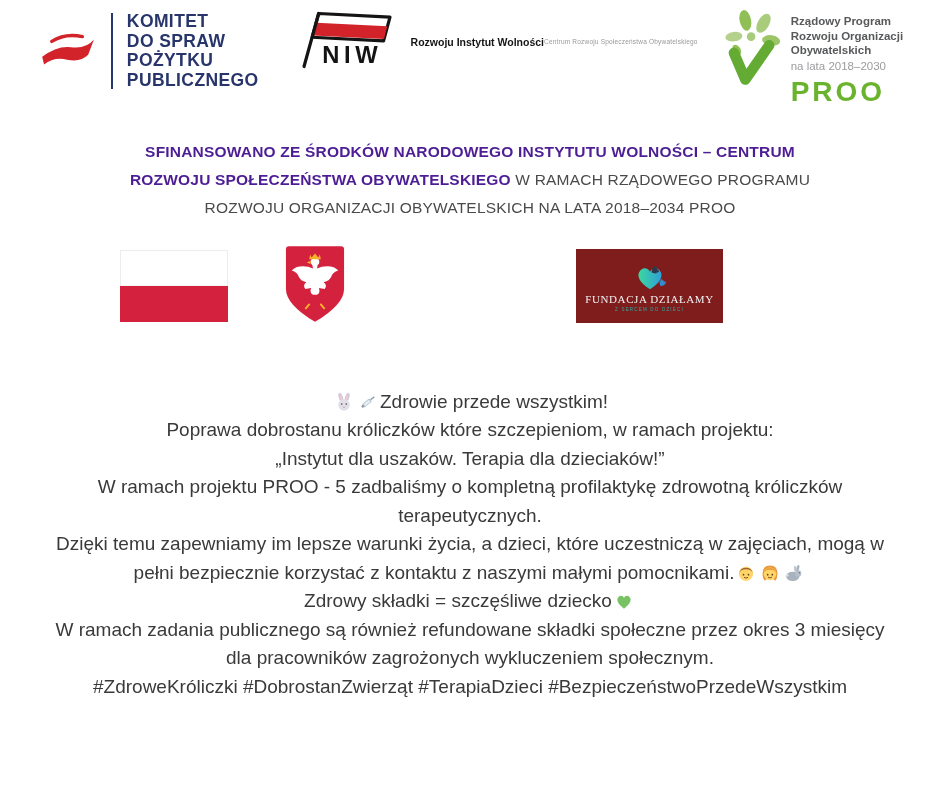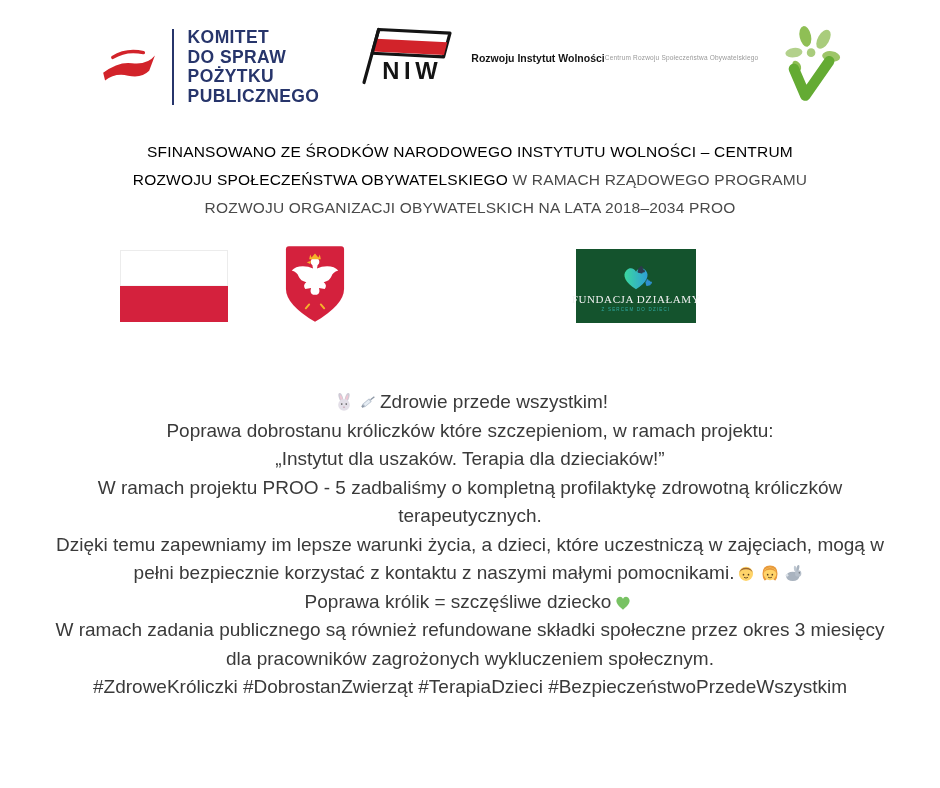--- a/index.html
+++ b/index.html
@@ -1,44 +1,44 @@
 <!DOCTYPE html>
 <html><head>
 <meta charset="utf-8">
 <style>
   html,body{margin:0;padding:0;}
   body{width:940px;height:788px;background:#ffffff;font-family:"Liberation Sans",sans-serif;}
   .page{position:relative;width:940px;height:788px;overflow:hidden;background:#fff;}
 
   
-  .header{display:flex;justify-content:center;align-items:flex-start;padding-top:16px;}
+  .header{display:flex;justify-content:center;align-items:flex-start;}
   .komitet{display:flex;align-items:center;margin-top:12px;}
   .k-flag{width:64px;height:46px;}
   .k-div{width:2px;height:76px;background:#27356b;margin:0 14px 0 10px;}
   .k-text{color:#27356b;font-size:17.5px;line-height:19.5px;letter-spacing:.4px;font-weight:bold;}
   .niw{display:flex;flex-direction:row;align-items:center;margin:8px 10px 0 24px;}
   .niw-flag{width:128px;height:64px;}
   .niw-name{font-size:10.5px;font-weight:bold;color:#141414;margin-top:3px;}
   .niw-sub{font-size:6.5px;color:#999;margin-top:2px;letter-spacing:.2px;}
   .proo{display:flex;margin-left:16px;margin-top:8px;}
   .proo-flower{width:58px;height:84px;}
   .proo-text{margin-left:9px;padding-top:6px;}
   .proo-line{font-size:11.5px;font-weight:bold;color:#58595b;line-height:14.5px;}
   .proo-years{font-size:11.5px;color:#9b9c9e;line-height:15px;margin-top:1px;}
   .proo-acro{font-size:28px;font-weight:bold;color:#69b32d;letter-spacing:3px;margin-top:2px;}
 
   
   .funding{margin-top:30px;text-align:center;font-size:15.5px;line-height:28px;color:#4a4a4a;letter-spacing:.2px;}
-  .funding .fs-bold{font-weight:normal;color:#000000;}
+  .funding .fs-bold{font-weight:bold;color:#4c1d95;}
 
   
   .emblems{display:flex;align-items:center;margin-top:22px;height:84px;}
   .flag-svg{width:108px;height:72px;margin-left:120px;}
   .eagle-svg{width:62px;height:84px;margin-left:56px;}
-  .foundation{width:120px;height:74px;background:#14532d;margin-left:230px;display:flex;flex-direction:column;align-items:center;justify-content:center;}
+  .foundation{width:147px;height:74px;background:#7f1d1d;margin-left:230px;display:flex;flex-direction:column;align-items:center;justify-content:center;}
   .f-heart{width:36px;height:30px;margin-top:2px;}
   .f-title{font-family:"Liberation Serif",serif;color:#f2f2f2;font-size:11px;letter-spacing:.6px;margin-top:1px;white-space:nowrap;}
   .f-tag{color:#2fa9a0;font-size:4.5px;letter-spacing:1.2px;margin-top:2px;}
 
   
   .bodytext{width:852px;margin:60px auto 0;text-align:center;font-size:19px;line-height:28.5px;color:#3a3a3a;}
   .emoji{display:inline-block;width:20px;height:20px;vertical-align:-4px;margin:0 2px;}
   .emoji svg{width:100%;height:100%;display:block;}
 </style>
 </head>
@@ -76,20 +76,27 @@
     <div class="proo">
       <svg class="proo-flower" viewBox="0 0 60 88">
         <ellipse cx="22" cy="13" rx="6" ry="11" fill="#8fbf55" transform="rotate(-12 22 13)"></ellipse>
         <ellipse cx="41" cy="16" rx="6" ry="11" fill="#a9cc7c" transform="rotate(30 41 16)"></ellipse>
         <ellipse cx="49" cy="34" rx="9.5" ry="5.5" fill="#9dc568" transform="rotate(8 49 34)"></ellipse>
         <ellipse cx="10" cy="30" rx="9" ry="5" fill="#b3d18c" transform="rotate(-8 10 30)"></ellipse>
         <circle cx="28" cy="30" r="4.5" fill="#a9cc7c"></circle>
         <ellipse cx="13" cy="44" rx="4" ry="6" fill="#8fbf55" transform="rotate(-30 13 44)"></ellipse>
         <path d="M10 47 L22 75 L47 39" stroke="#64ab33" stroke-width="11" fill="none" stroke-linecap="round" stroke-linejoin="round"></path>
       </svg>
+      <div class="proo-text">
+        <div class="proo-line">Rządowy Program</div>
+        <div class="proo-line">Rozwoju Organizacji</div>
+        <div class="proo-line">Obywatelskich</div>
+        <div class="proo-years">na lata 2018–2030</div>
+        <div class="proo-acro">PROO</div>
+      </div>
     </div>
   </div>
 
   <div class="funding" id="funding">
       <div><span class="fs-bold">SFINANSOWANO ZE ŚRODKÓW NARODOWEGO INSTYTUTU WOLNOŚCI – CENTRUM</span></div>
       <div><span class="fs-bold">ROZWOJU SPOŁECZEŃSTWA OBYWATELSKIEGO</span><span> W RAMACH RZĄDOWEGO PROGRAMU</span></div>
       <div><span>ROZWOJU ORGANIZACJI OBYWATELSKICH NA LATA 2018–2034 PROO</span></div>
     </div>
 
   <div class="emblems">
@@ -167,20 +174,20 @@
             <circle cx="14.8" cy="14" r="1" fill="#5b4222"></circle>
             <path d="M10 17.3 q2 1.4 4 0" stroke="#5b4222" stroke-width="1" fill="none" stroke-linecap="round"></path>
           </svg></span><span class="emoji"><svg viewBox="0 0 24 24">
             <ellipse cx="16.5" cy="6.5" rx="1.7" ry="4.2" fill="#a9b3bf" transform="rotate(14 16.5 6.5)"></ellipse>
             <ellipse cx="13.4" cy="7" rx="1.5" ry="3.8" fill="#bfc8d2" transform="rotate(-6 13.4 7)"></ellipse>
             <ellipse cx="10.5" cy="16" rx="8" ry="5.6" fill="#a9b3bf"></ellipse>
             <circle cx="17" cy="12.5" r="3.8" fill="#b6bfca"></circle>
             <circle cx="3.6" cy="14.8" r="1.7" fill="#dde3e9"></circle>
             <circle cx="18.3" cy="11.8" r="0.7" fill="#444"></circle>
           </svg></span></div>
-      <div class="body-line"><span>Poprawa królik = szczęśliwe dziecko</span><span class="emoji"><svg viewBox="0 0 24 24">
+      <div class="body-line"><span>Zdrowy składki = szczęśliwe dziecko</span><span class="emoji"><svg viewBox="0 0 24 24">
             <path d="M12 21.2 C4.4 15.6 2.2 10.4 5.6 7 C8 4.8 11 5.8 12 8.3 C13 5.8 16 4.8 18.4 7 C21.8 10.4 19.6 15.6 12 21.2 Z" fill="#78c263"></path>
           </svg></span></div>
       <div class="body-line"><span>W ramach zadania publicznego są również refundowane składki społeczne przez okres 3 miesięcy dla pracowników zagrożonych wykluczeniem społecznym.</span></div>
       <div class="body-line"><span>#ZdroweKróliczki #DobrostanZwierząt #TerapiaDzieci #BezpieczeństwoPrzedeWszystkim</span></div>
     </div>
 
 </div>
 
 </body></html>

